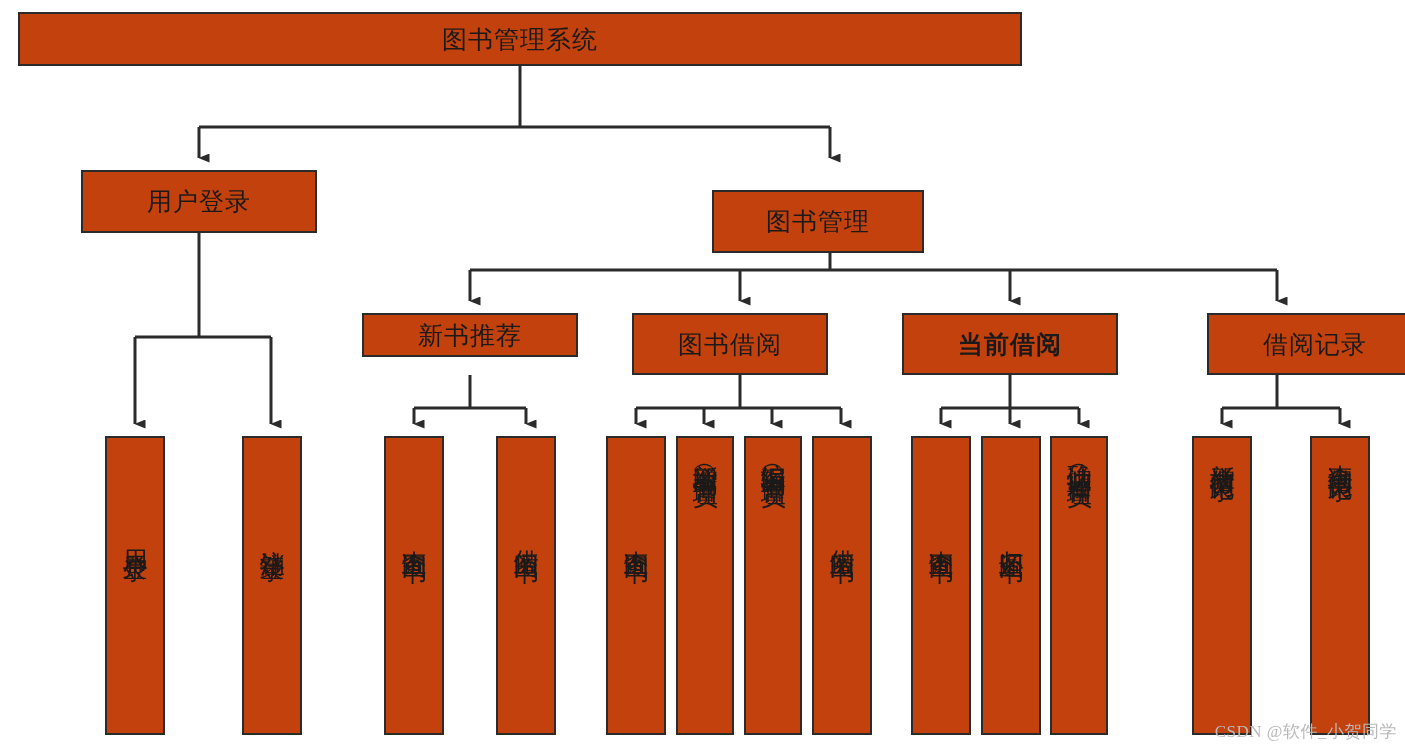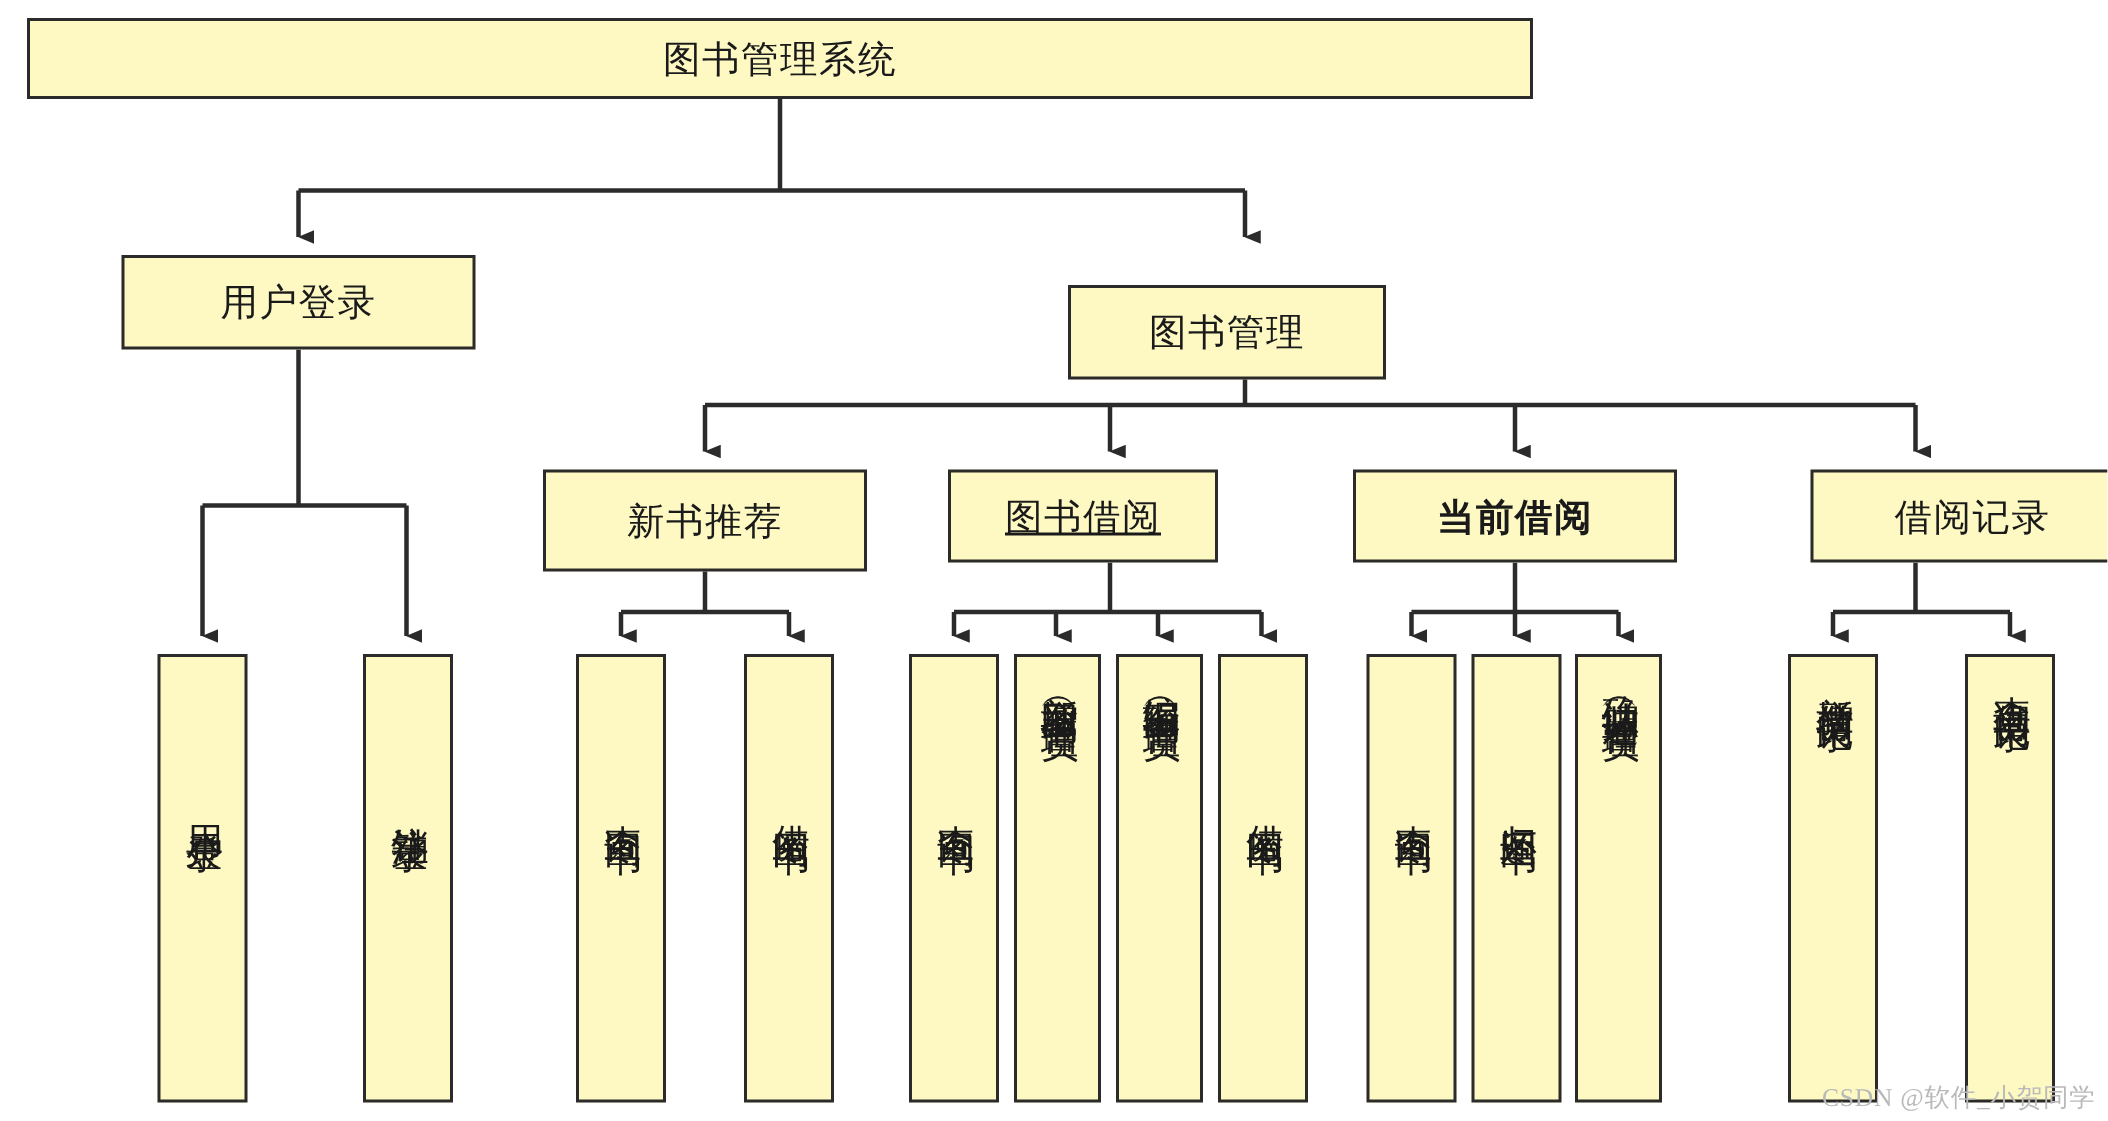--- a/index.html
+++ b/index.html
@@ -21,21 +21,21 @@
     position: absolute;
     left: 0;
     top: 0;
     width: 1405px;
     height: 747px;
     pointer-events: none;
   }
   .node {
     position: absolute;
     box-sizing: border-box;
-    background: #fef9c3;
+    background: #c2410c;
     border: 2.5px solid #2b2b2b;
     display: flex;
     align-items: center;
     justify-content: center;
     color: #1a1a1a;
     text-align: right;
   }
   .node.h {
     font-size: 25px;
     letter-spacing: 1px;
@@ -130,25 +130,25 @@
   </div>
 
   <div class="node h" style="left:81px; top:170px; width:236px; height:63px;">
     <span>用户登录</span>
   </div>
 
   <div class="node h" style="left:712px; top:170px; width:212px; height:63px;margin-top:20px;">
     <span>图书管理</span>
   </div>
 
-  <div class="node h" style="left:362px; top:313px; width:216px; height:68px;">
+  <div class="node h" style="left:362px; top:313px; width:216px; height:44px;">
     <span>新书推荐</span>
   </div>
 
-  <div class="node h" style="left:632px; top:313px; width:180px; height:62px;text-decoration:underline;">
+  <div class="node h" style="left:632px; top:313px; width:196px; height:62px;">
     <span>图书借阅</span>
   </div>
 
   <div class="node h" style="left:902px; top:313px; width:216px; height:62px;font-weight:bold;">
     <span>当前借阅</span>
   </div>
 
   <div class="node h" style="left:1171px; top:313px; width:216px; height:62px;margin-left:36px;">
     <span>借阅记录</span>
   </div>

